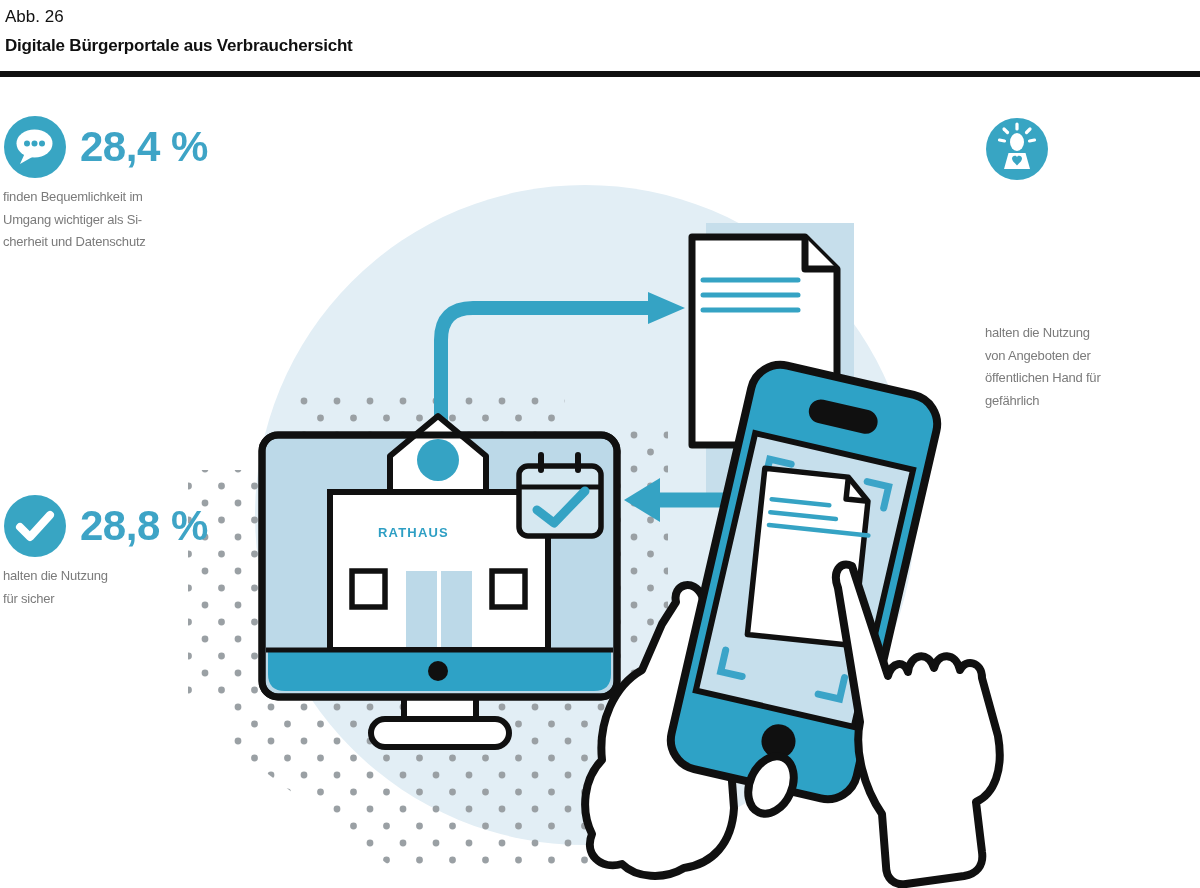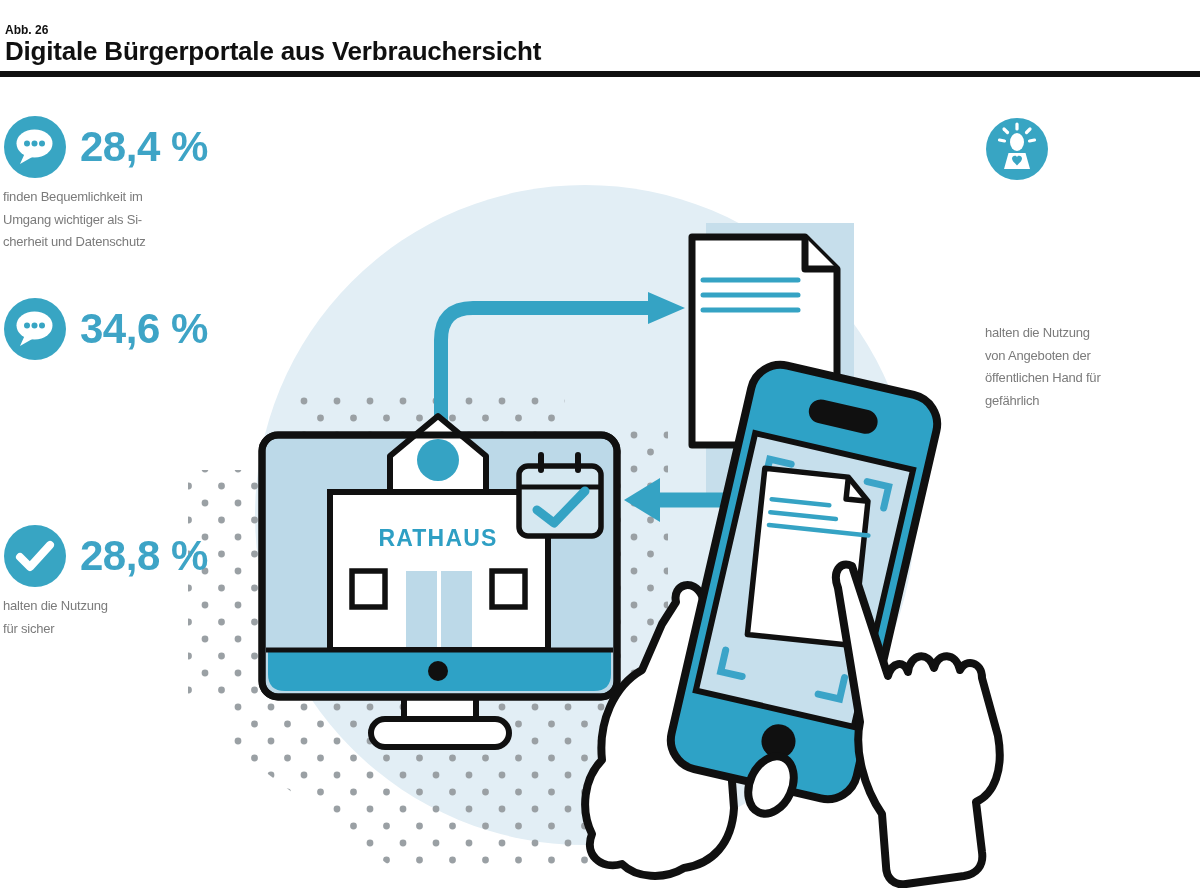--- a/index.html
+++ b/index.html
@@ -1,35 +1,35 @@
 <!DOCTYPE html>
 <html><head>
 <meta charset="utf-8">
 <style>
   html,body{margin:0;padding:0;background:#fff;}
   body{width:1200px;height:888px;position:relative;overflow:hidden;
        font-family:"Liberation Sans",sans-serif;-webkit-font-smoothing:antialiased;}
-  .hdr-num{position:absolute;left:5px;top:23px;font-size:12px;font-weight:bold;color:#101010;}
-  .hdr-title{position:absolute;left:5px;top:36px;font-size:26px;font-weight:bold;color:#101010;letter-spacing:-0.2px;}
+  .hdr-num{position:absolute;left:5px;top:7px;font-size:17px;font-weight:normal;color:#101010;}
+  .hdr-title{position:absolute;left:5px;top:36px;font-size:17px;font-weight:bold;color:#101010;letter-spacing:-0.2px;}
   .hdr-rule{position:absolute;left:0;top:71px;width:1200px;height:6px;background:#101010;}
   .canvas{position:absolute;left:0;top:88px;width:1200px;height:800px;}
   .illu{position:absolute;left:0;top:0;}
   .stat{position:absolute;}
   .stat-head{display:flex;align-items:center;}
   .stat-icon{width:64px;height:64px;flex:0 0 64px;}
   .stat-icon svg{display:block;}
   .stat-value{margin-left:13px;font-size:42px;font-weight:bold;color:#3EA4C6;letter-spacing:-0.5px;white-space:nowrap;text-align:center;}
   .stat-label{margin-top:7px;font-size:13px;line-height:22.5px;color:#7B7B7B;white-space:pre-line;letter-spacing:-0.2px;}
   .s1{left:3px;top:27px;width:260px;}
   .s2{left:3px;top:209px;width:260px;}
-  .s3{left:3px;top:406px;width:260px;margin-top:30px;}
+  .s3{left:3px;top:406px;width:260px;}
   .s4{left:985px;top:29px;width:215px;}
   .s5{left:985px;top:227px;width:215px;}
-  .rathaus{position:absolute;left:378px;top:437px;width:120px;text-align:center;
-           font-size:23px;font-weight:bold;color:#2E9FC4;letter-spacing:1.2px;}
+  .rathaus{position:absolute;left:378px;top:437px;width:120px;text-align:left;
+           font-size:13px;font-weight:bold;color:#2E9FC4;letter-spacing:1.2px;}
 </style>
 </head>
 <body>
 
 <div class="hdr-num">Abb. 26</div>
 <div class="hdr-title">Digitale Bürgerportale aus Verbrauchersicht</div>
 <div class="hdr-rule"></div>
 
 <div class="canvas">
 
@@ -153,33 +153,20 @@
           </svg>
       </span>
       <span class="stat-value">28,4 %</span>
     </div>
     <div class="stat-label">finden Bequemlichkeit im
 Umgang wichtiger als Si-
 cherheit und Datenschutz</div>
   </div>
 
   <div class="stat s2">
-    <div class="stat-head">
-      <span class="stat-icon">
-        <svg width="64" height="64" viewBox="0 0 64 64">
-            <circle cx="32" cy="32" r="31" fill="#38A5C3"></circle>
-            <ellipse cx="31.5" cy="28.5" rx="18" ry="14" fill="#fff"></ellipse>
-            <path d="M22 38 L17 49 L31 41 Z" fill="#fff"></path>
-            <circle cx="24" cy="28.5" r="3" fill="#38A5C3"></circle>
-            <circle cx="31.5" cy="28.5" r="3" fill="#38A5C3"></circle>
-            <circle cx="39" cy="28.5" r="3" fill="#38A5C3"></circle>
-          </svg>
-      </span>
-      <span class="stat-value">34,6 %</span>
-    </div>
   </div>
 
   <div class="stat s3">
     <div class="stat-head">
       <span class="stat-icon">
         <svg width="64" height="64" viewBox="0 0 64 64">
             <circle cx="32" cy="32" r="31" fill="#38A5C3"></circle>
             <path d="M17 33 L27 43 L47 21" stroke="#fff" stroke-width="8" fill="none" stroke-linecap="round" stroke-linejoin="round"></path>
           </svg>
       </span>

